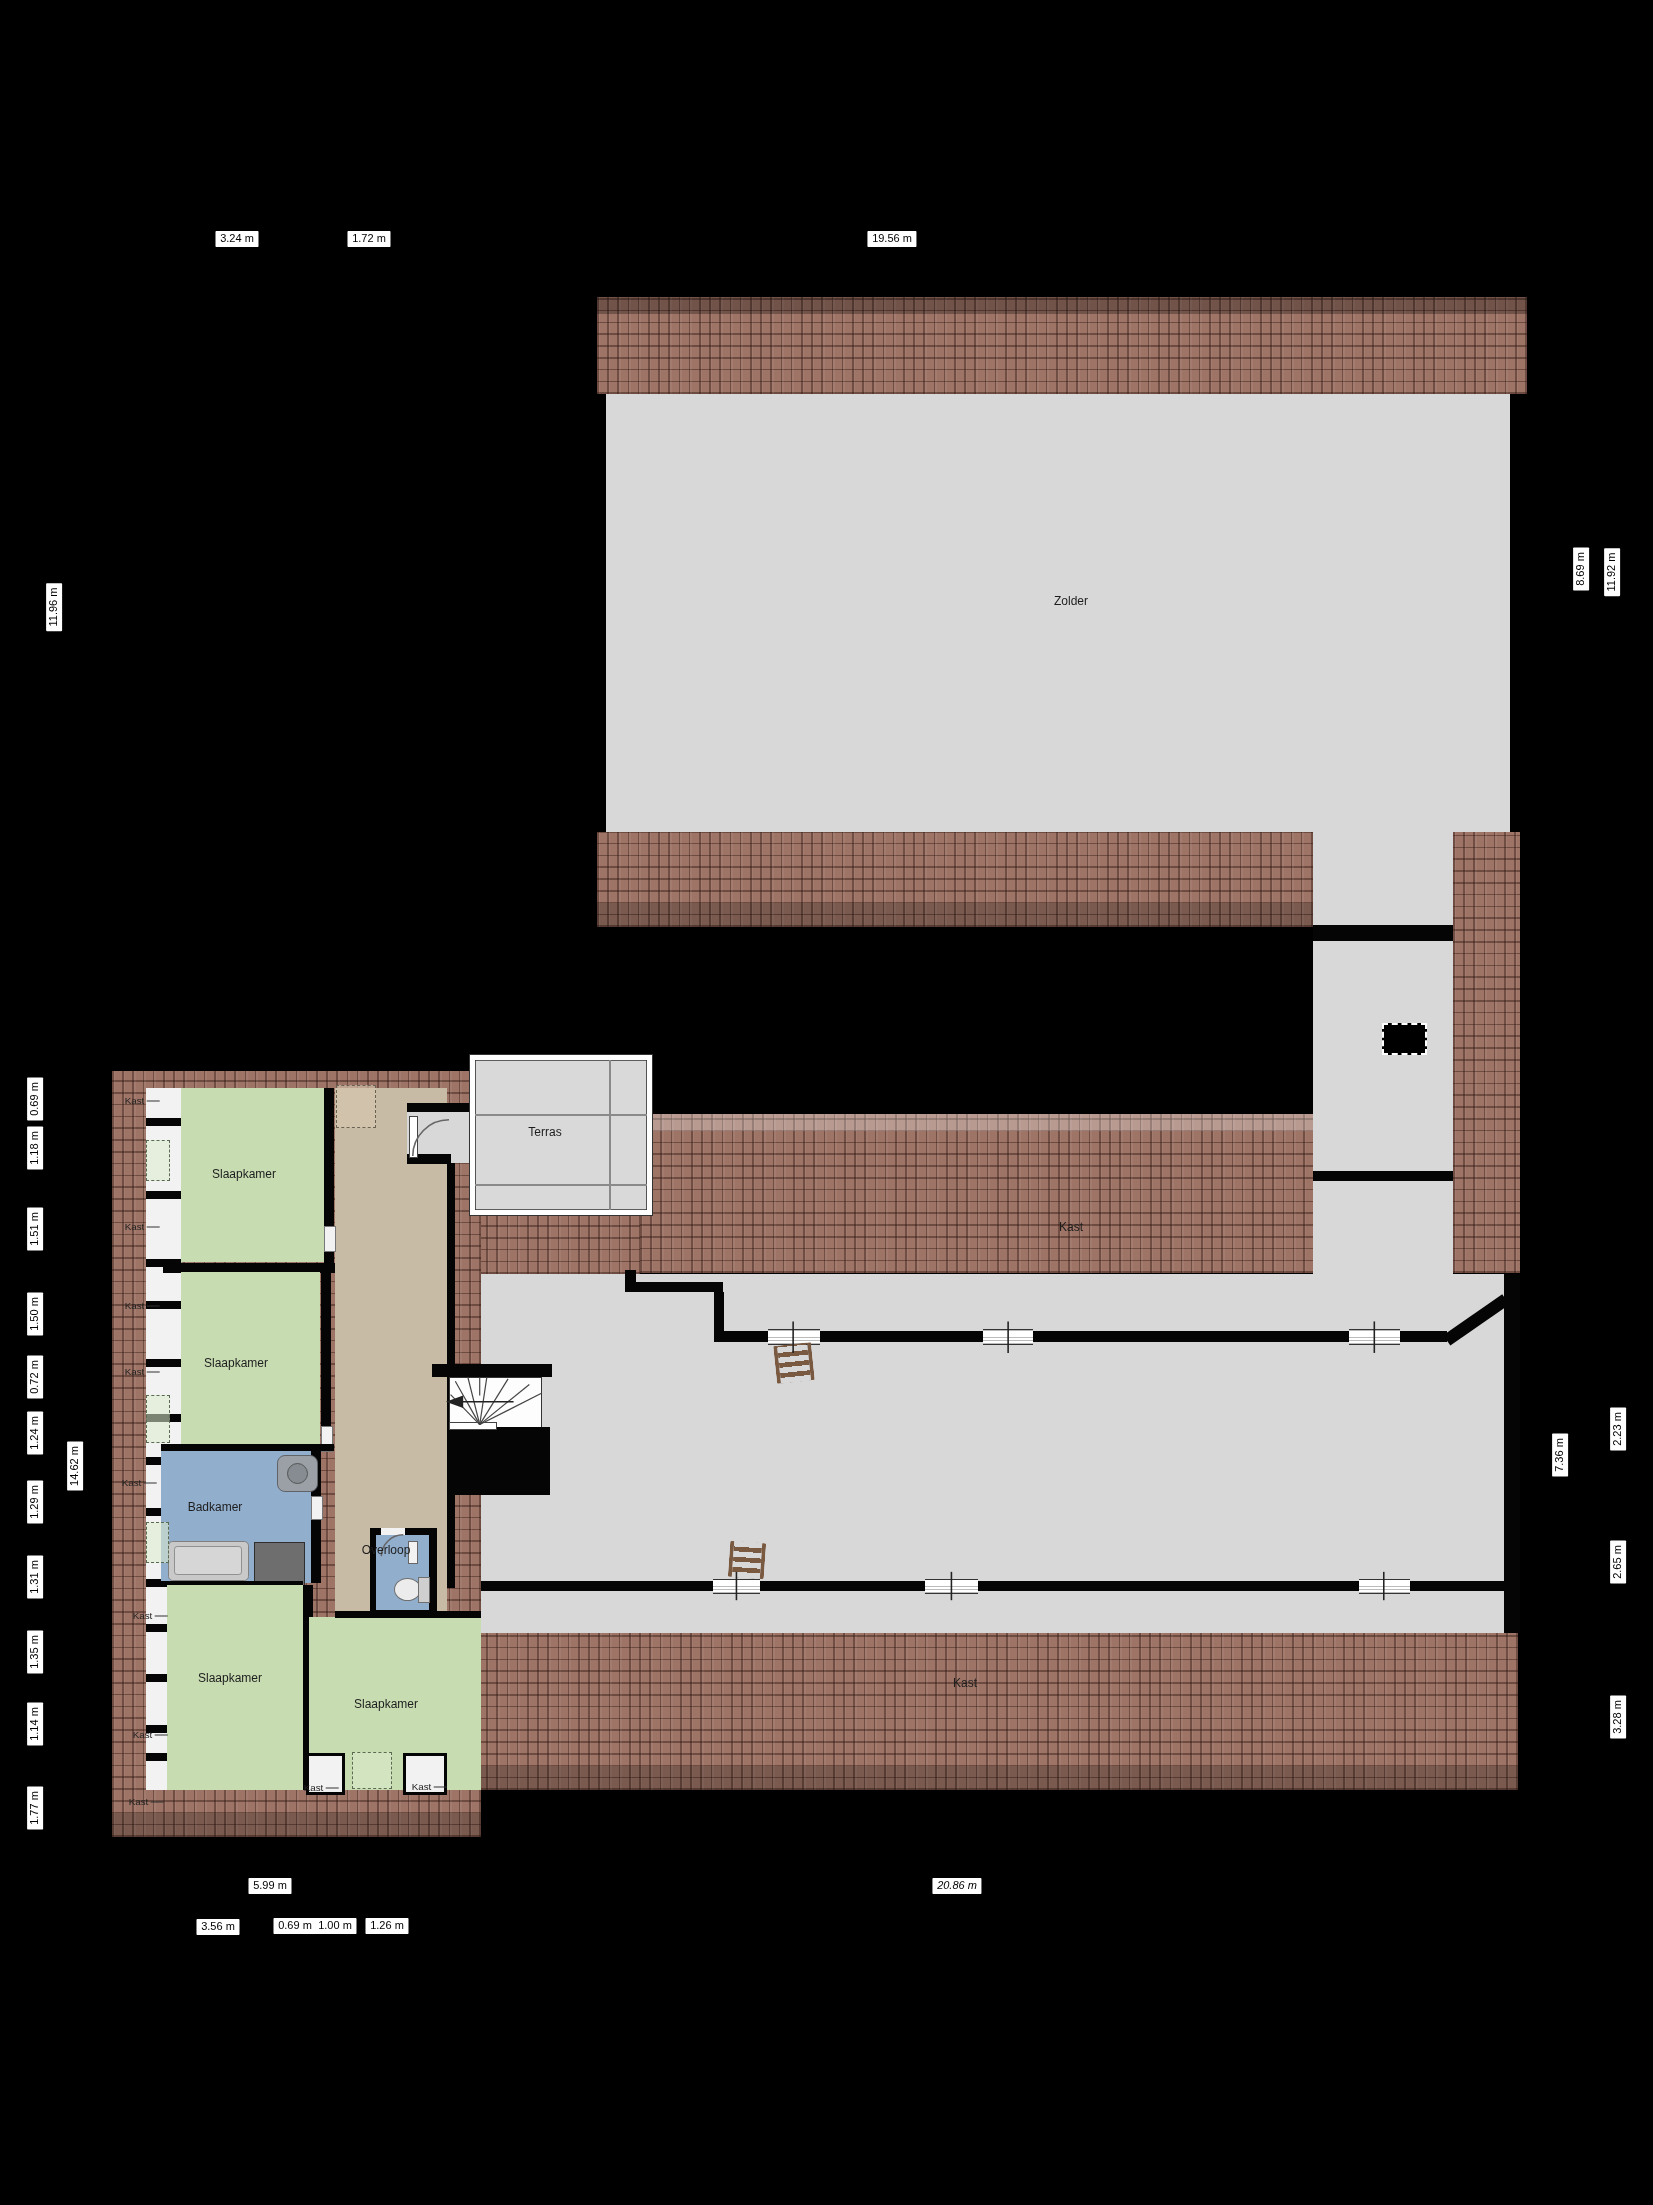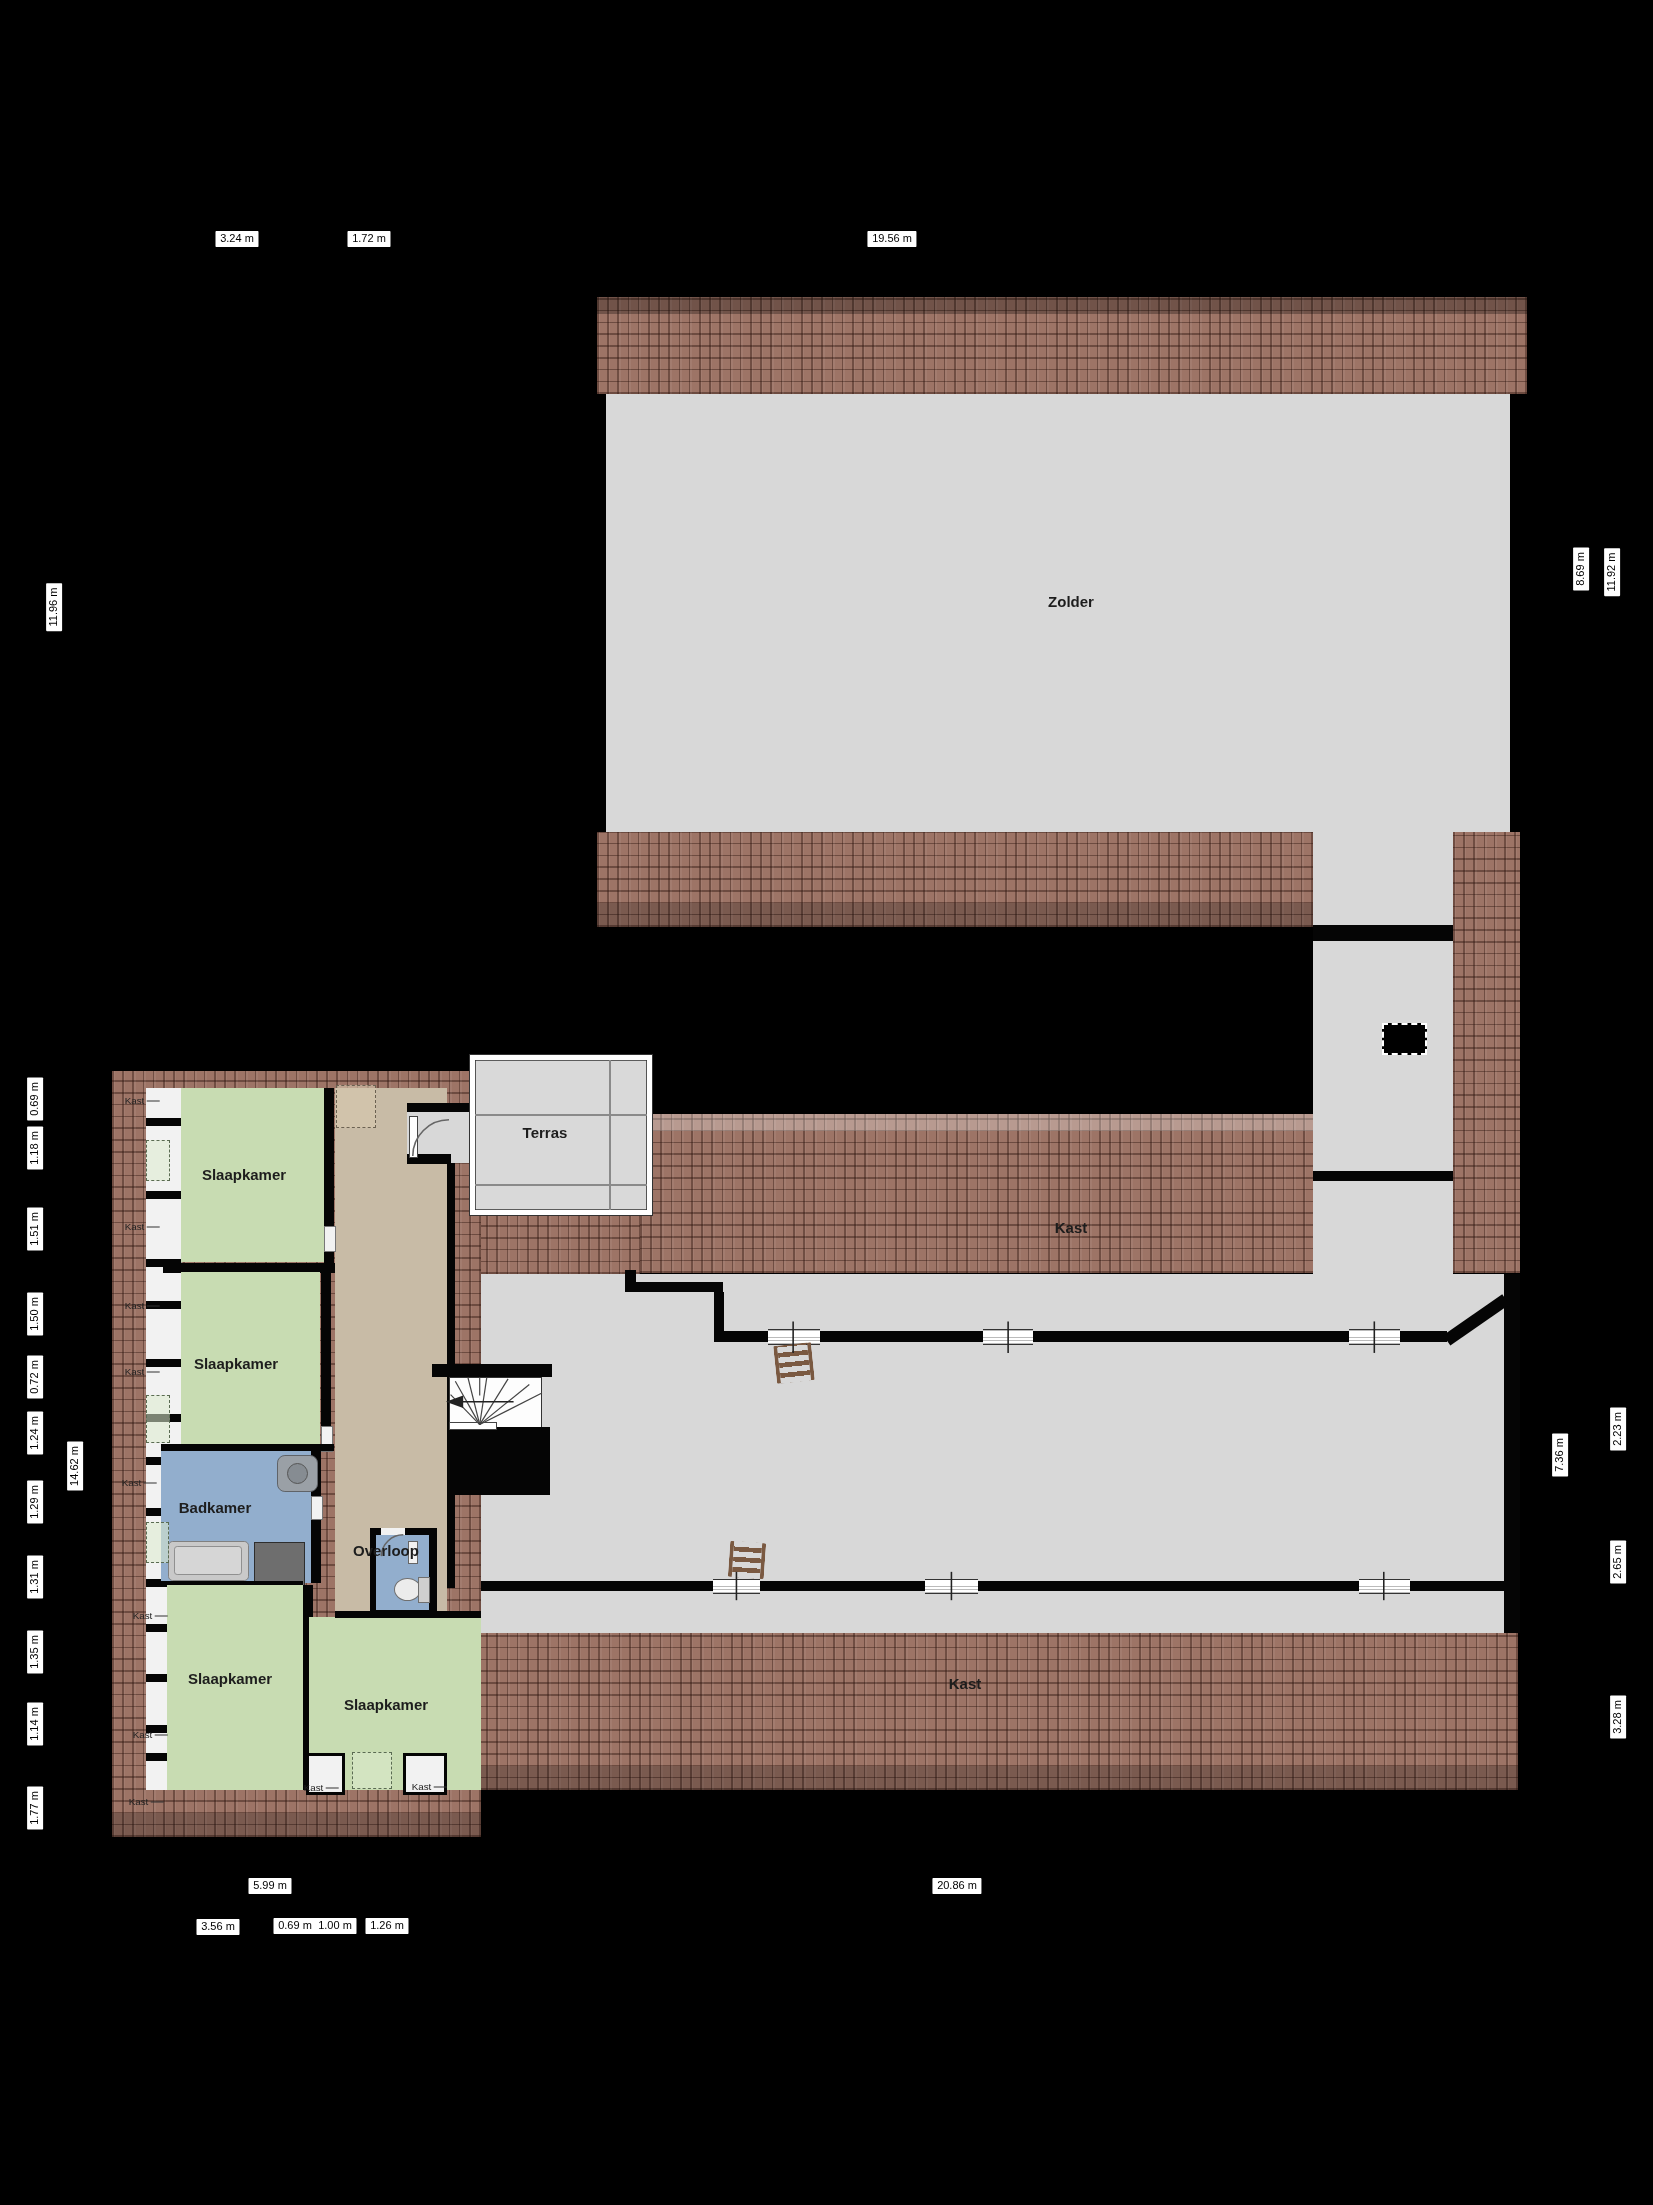--- a/index.html
+++ b/index.html
@@ -18,21 +18,21 @@
       repeating-linear-gradient(0deg, rgba(50,25,18,.45) 0 1.6px, transparent 1.6px 11.8px);}
   .ridge-light{position:absolute;left:0;top:0;width:100%;height:17.3px;background:rgba(255,255,255,.28);}
   .ridge-dark{position:absolute;left:0;top:0;width:100%;height:17.3px;background:rgba(0,0,0,.28);}
   .base-dark{position:absolute;left:0;bottom:0;width:100%;height:23.6px;background:rgba(0,0,0,.22);}
   .win{position:absolute;background:#fff;border-top:0.8px solid #333;border-bottom:0.8px solid #333;
     background-image:repeating-linear-gradient(0deg,#bbb 0 0.8px,transparent 0.8px 3.2px);}
   .dashed{position:absolute;border:1.6px dashed #5a6b52;background:rgba(220,235,205,.55);}
   .dim{position:absolute;transform:translate(-50%,-50%);background:#fff;color:#000;
        font-size:11px;line-height:1;padding:2.4px 4.7px;white-space:nowrap;border-radius:0.8px;}
   .dim.vert{transform:translate(-50%,-50%) rotate(-90deg);}
-  .room-label{position:absolute;transform:translate(-50%,-50%);color:#1d1d1d;font-size:15px;white-space:nowrap;font-weight:bold;}
+  .room-label{position:absolute;transform:translate(-50%,-50%);color:#1d1d1d;font-size:12px;white-space:nowrap;}
   .closet-label{position:absolute;transform:translate(-50%,-50%);color:#222;font-size:9.8px;white-space:nowrap;}
   .closet-label::after{content:"";display:inline-block;width:12.6px;height:0.8px;background:#333;
        margin-left:2.4px;vertical-align:middle;}
   .ladder{position:absolute;border-left:4.7px solid #7a5941;border-right:4.7px solid #7a5941;
     background:repeating-linear-gradient(0deg, transparent 0 5.5px, #7a5941 5.5px 10.2px);border-radius:1.6px;}
   svg{position:absolute;left:0;top:0;}
 </style>
 </head>
 <body>
 
@@ -244,20 +244,20 @@
       <div class="dim vert" style="left: 35px; top: 1502px;">1.29 m</div>
       <div class="dim vert" style="left: 35px; top: 1577px;">1.31 m</div>
       <div class="dim vert" style="left: 35px; top: 1652px;">1.35 m</div>
       <div class="dim vert" style="left: 35px; top: 1724px;">1.14 m</div>
       <div class="dim vert" style="left: 35px; top: 1808px;">1.77 m</div>
       <div class="dim vert" style="left: 1560px; top: 1455px;">7.36 m</div>
       <div class="dim vert" style="left: 1618px; top: 1429px;">2.23 m</div>
       <div class="dim vert" style="left: 1618px; top: 1562px;">2.65 m</div>
       <div class="dim vert" style="left: 1618px; top: 1717px;">3.28 m</div>
       <div class="dim" style="left: 270px; top: 1886px;">5.99 m</div>
-      <div class="dim" style="left: 957px; top: 1886px;">20.86 m</div>
+      <div class="dim" style="left: 957px; top: 1886px; font-style: italic;">20.86 m</div>
       <div class="dim" style="left: 218px; top: 1927px;">3.56 m</div>
       <div class="dim" style="left: 295px; top: 1926px;">0.69 m</div>
       <div class="dim" style="left: 335px; top: 1926px; text-align: center;">1.00 m</div>
       <div class="dim" style="left: 387px; top: 1926px;">1.26 m</div>
     </div>
 </div>
 
 
 </body></html>

